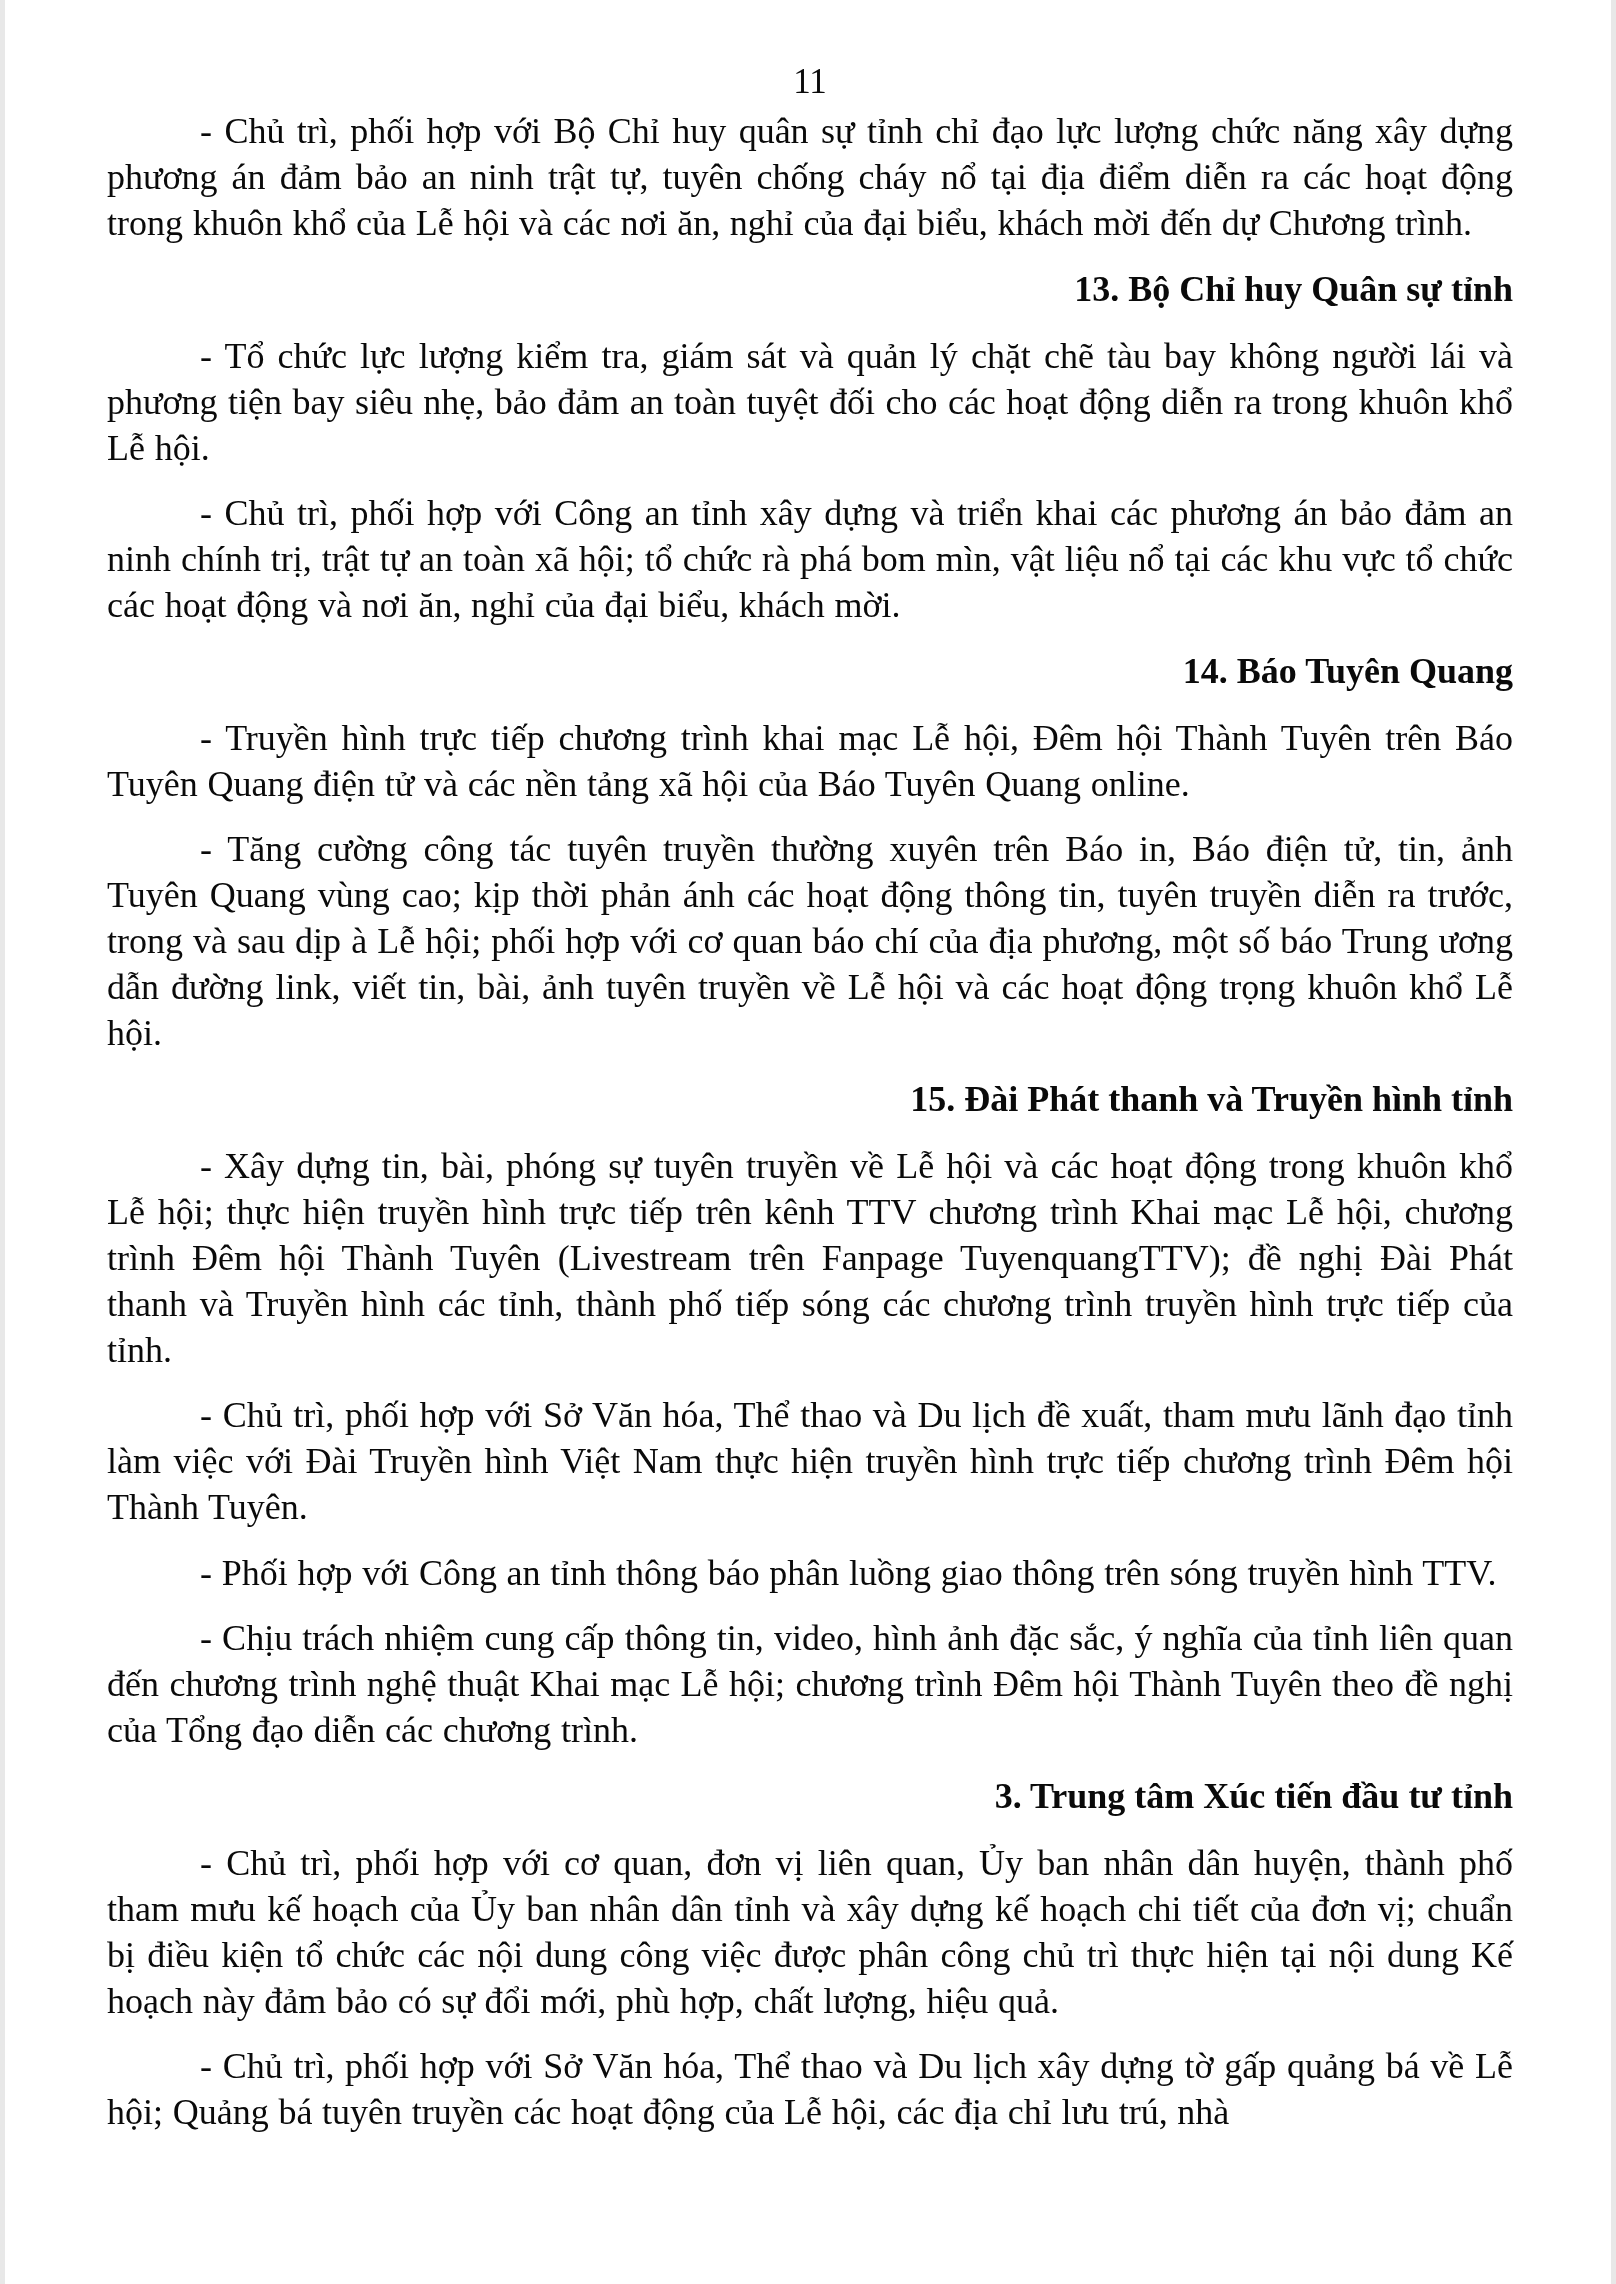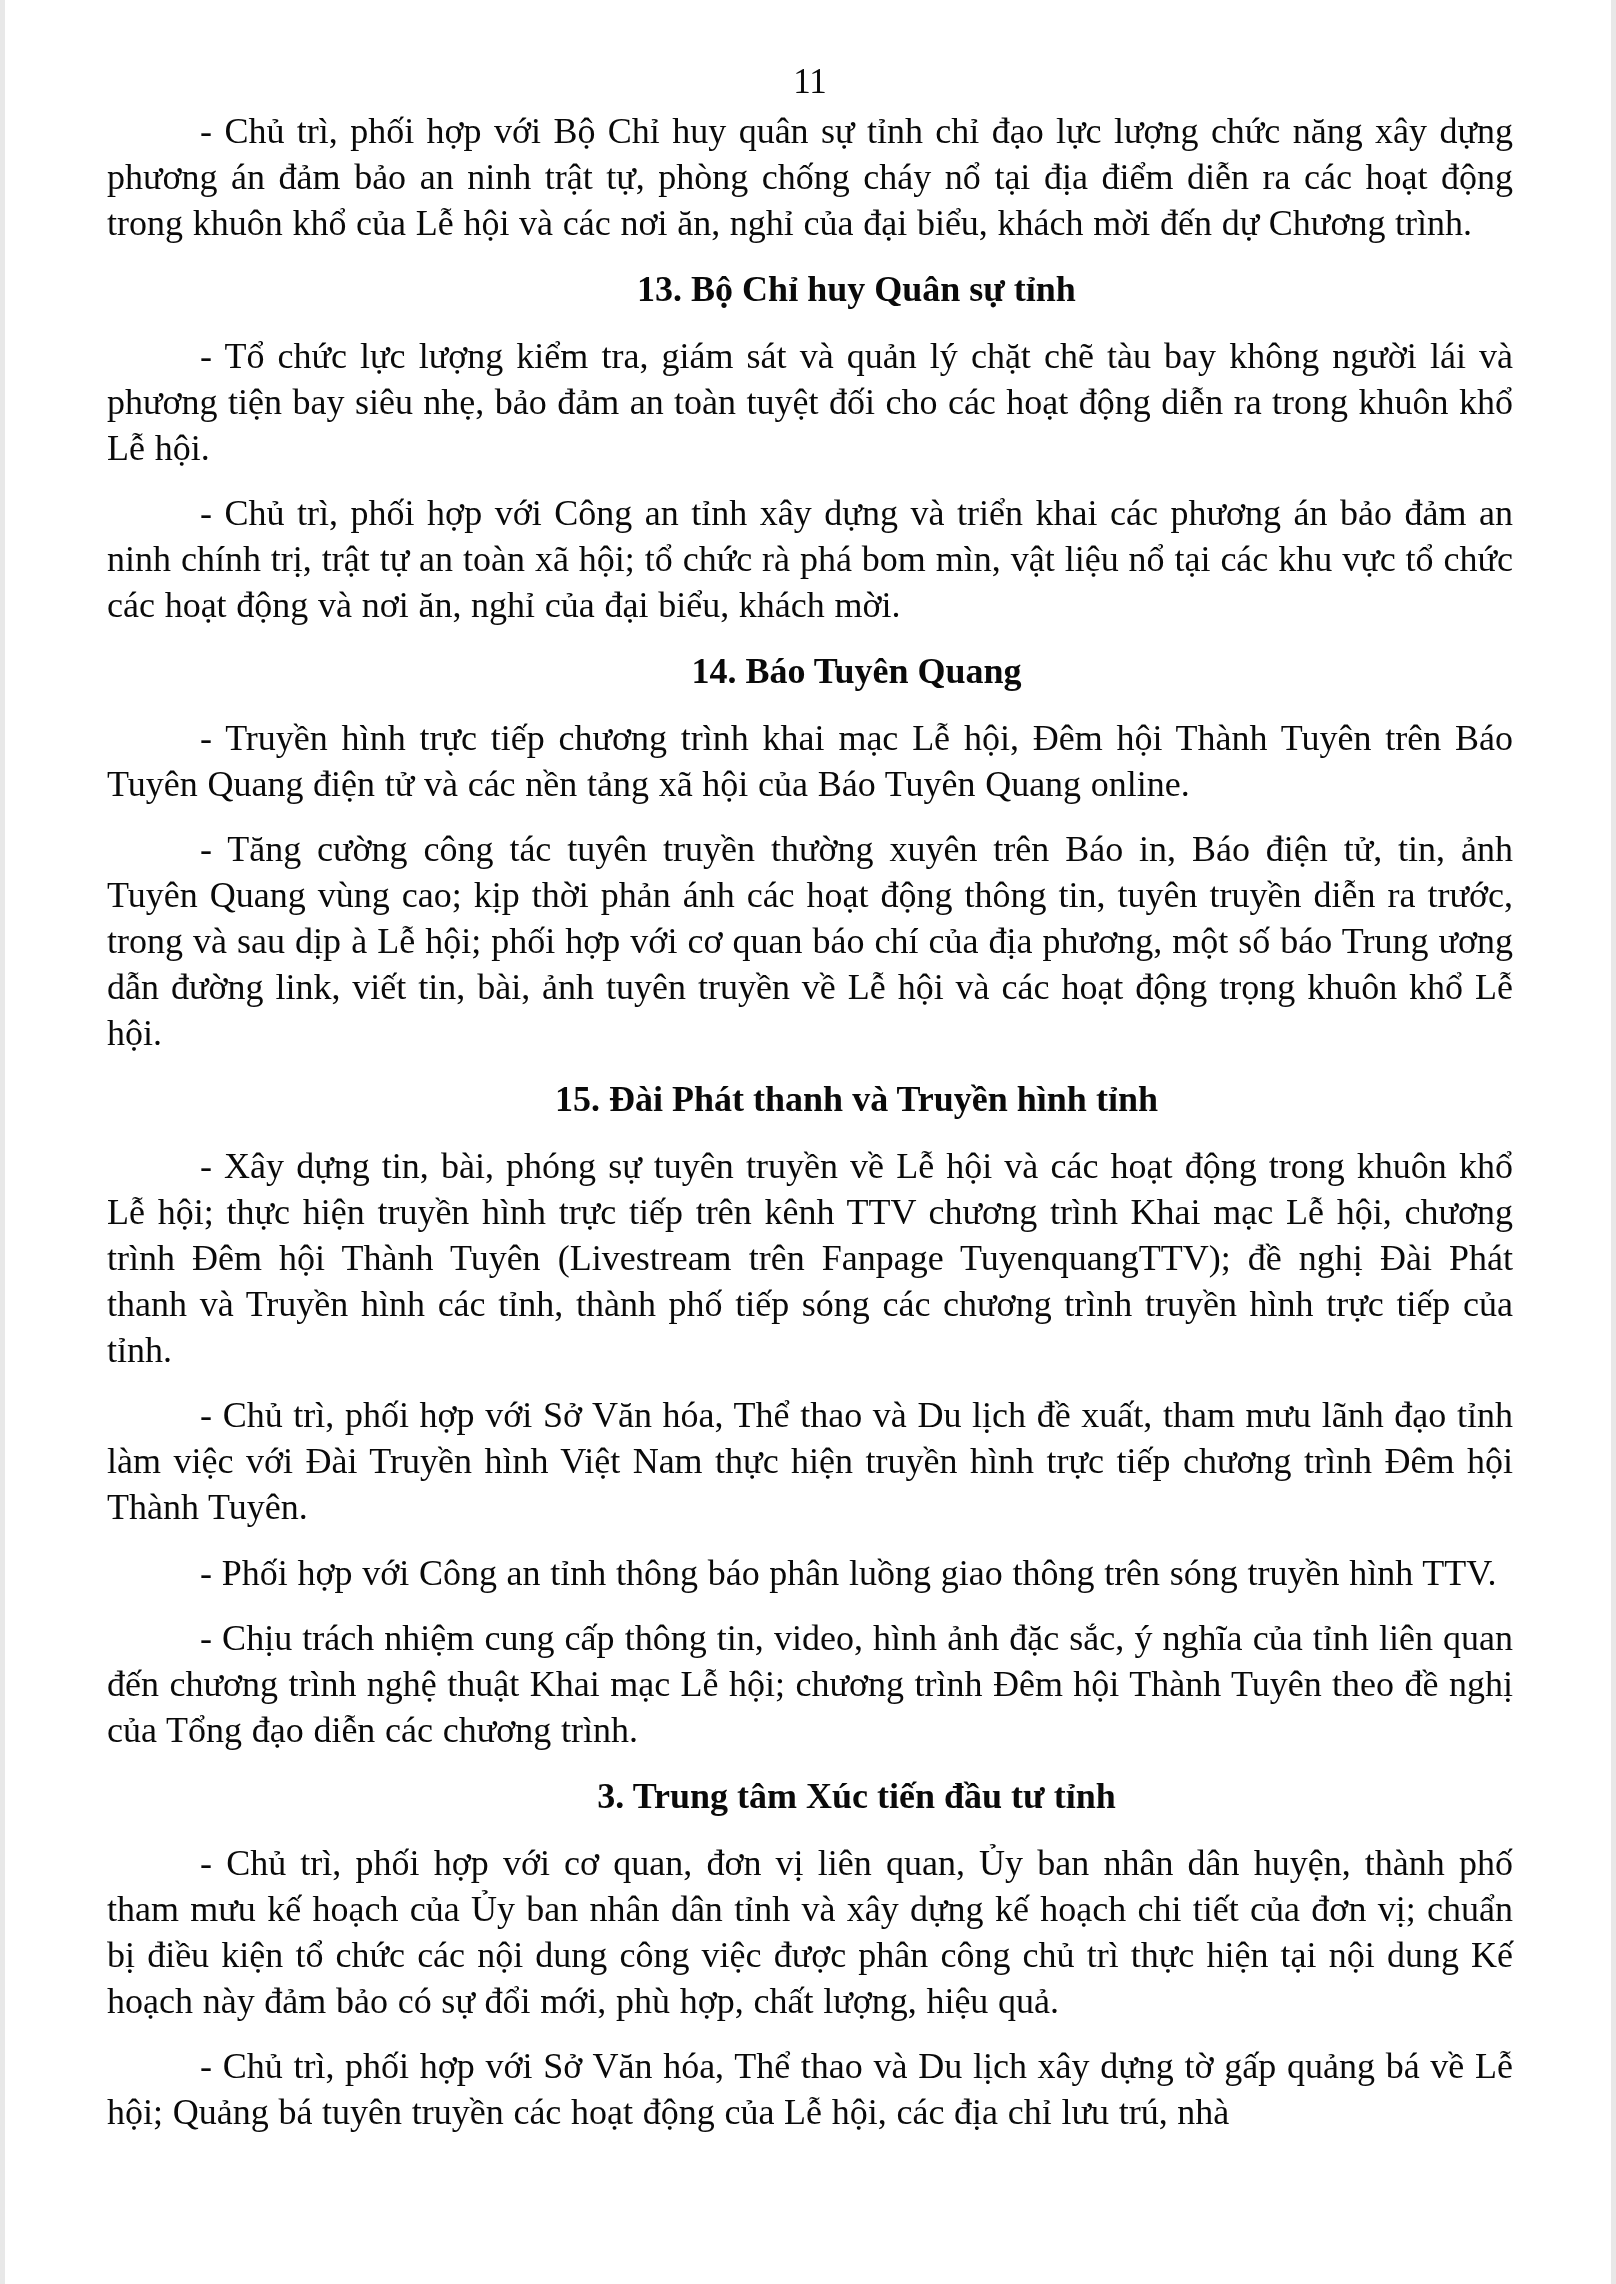--- a/index.html
+++ b/index.html
@@ -35,35 +35,35 @@
     text-align: justify;
     text-indent: 93px;
     margin: 0 0 19.5px 0;
     word-spacing: 0.7px;
   }
   .heading {
     font-size: 36px;
     line-height: 46px;
     font-weight: bold;
     text-indent: 93px;
-    text-align: center;
+    text-align: right;
     margin: 2.6px 0 21px 0;
   }
   .para:last-child {
     margin-bottom: 0;
   }
 </style>
 </head>
 <body>
 
 <div class="page">
   <div class="content">
     <div class="page-number">11</div>
 
-    <p class="para">- Chủ trì, phối hợp với Bộ Chỉ huy quân sự tỉnh chỉ đạo lực lượng chức năng xây dựng phương án đảm bảo an ninh trật tự, phòng chống cháy nổ tại địa điểm diễn ra các hoạt động trong khuôn khổ của Lễ hội và các nơi ăn, nghỉ của đại biểu, khách mời đến dự Chương trình.</p>
+    <p class="para">- Chủ trì, phối hợp với Bộ Chỉ huy quân sự tỉnh chỉ đạo lực lượng chức năng xây dựng phương án đảm bảo an ninh trật tự, tuyên chống cháy nổ tại địa điểm diễn ra các hoạt động trong khuôn khổ của Lễ hội và các nơi ăn, nghỉ của đại biểu, khách mời đến dự Chương trình.</p>
     <p class="heading">13. Bộ Chỉ huy Quân sự tỉnh</p>
     <p class="para">- Tổ chức lực lượng kiểm tra, giám sát và quản lý chặt chẽ tàu bay không người lái và phương tiện bay siêu nhẹ, bảo đảm an toàn tuyệt đối cho các hoạt động diễn ra trong khuôn khổ Lễ hội.</p>
     <p class="para">- Chủ trì, phối hợp với Công an tỉnh xây dựng và triển khai các phương án bảo đảm an ninh chính trị, trật tự an toàn xã hội; tổ chức rà phá bom mìn, vật liệu nổ tại các khu vực tổ chức các hoạt động và nơi ăn, nghỉ của đại biểu, khách mời.</p>
     <p class="heading">14. Báo Tuyên Quang</p>
     <p class="para">- Truyền hình trực tiếp chương trình khai mạc Lễ hội, Đêm hội Thành Tuyên trên Báo Tuyên Quang điện tử và các nền tảng xã hội của Báo Tuyên Quang online.</p>
     <p class="para">- Tăng cường công tác tuyên truyền thường xuyên trên Báo in, Báo điện tử, tin, ảnh Tuyên Quang vùng cao; kịp thời phản ánh các hoạt động thông tin, tuyên truyền diễn ra trước, trong và sau dịp à Lễ hội; phối hợp với cơ quan báo chí của địa phương, một số báo Trung ương dẫn đường link, viết tin, bài, ảnh tuyên truyền về Lễ hội và các hoạt động trọng khuôn khổ Lễ hội.</p>
     <p class="heading">15. Đài Phát thanh và Truyền hình tỉnh</p>
     <p class="para">- Xây dựng tin, bài, phóng sự tuyên truyền về Lễ hội và các hoạt động trong khuôn khổ Lễ hội; thực hiện truyền hình trực tiếp trên kênh TTV chương trình Khai mạc Lễ hội, chương trình Đêm hội Thành Tuyên (Livestream trên Fanpage TuyenquangTTV); đề nghị Đài Phát thanh và Truyền hình các tỉnh, thành phố tiếp sóng các chương trình truyền hình trực tiếp của tỉnh.</p>
     <p class="para">- Chủ trì, phối hợp với Sở Văn hóa, Thể thao và Du lịch đề xuất, tham mưu lãnh đạo tỉnh làm việc với Đài Truyền hình Việt Nam thực hiện truyền hình trực tiếp chương trình Đêm hội Thành Tuyên.</p>
     <p class="para">- Phối hợp với Công an tỉnh thông báo phân luồng giao thông trên sóng truyền hình TTV.</p>

